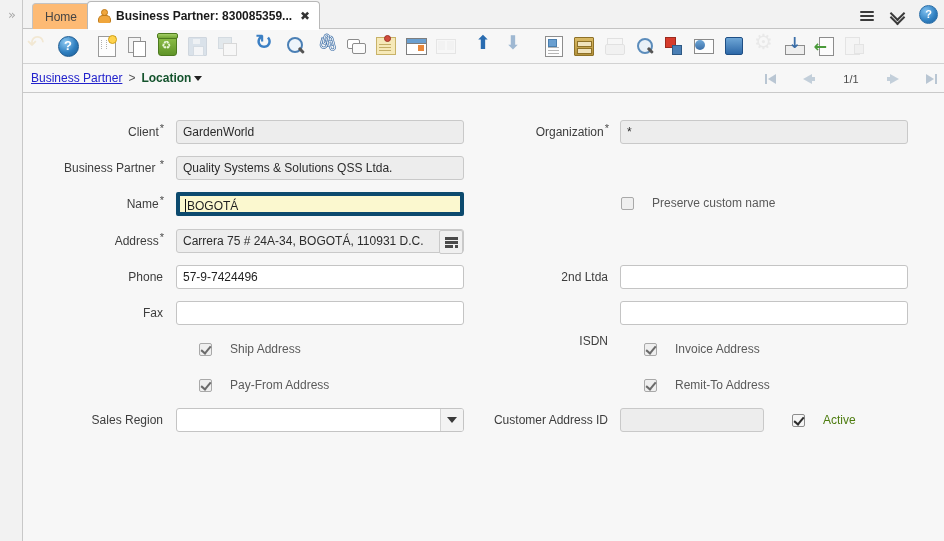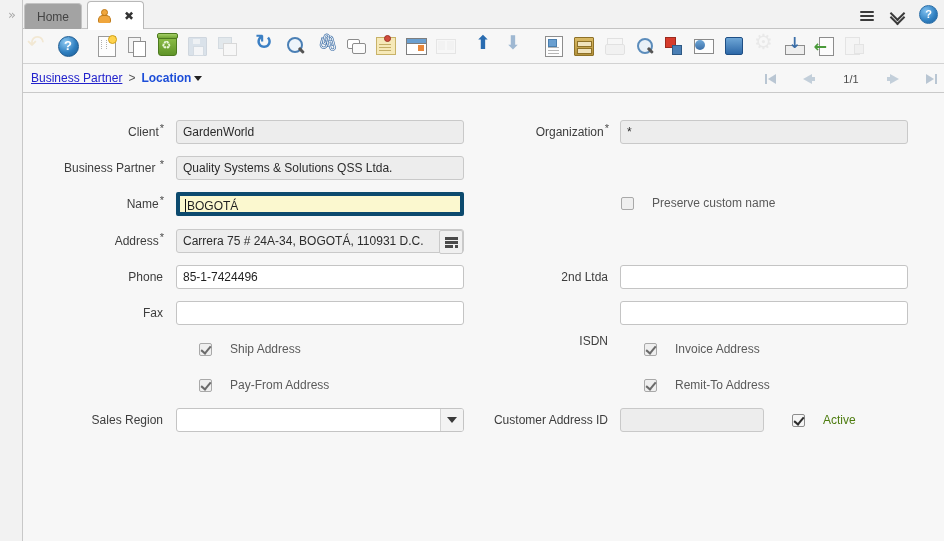--- a/index.html
+++ b/index.html
@@ -39,22 +39,22 @@
     position: absolute; top: 3px; height: 26px;
     box-sizing: border-box;
     border: 1px solid #c3c3c3;
     border-bottom: none;
     border-radius: 4px 4px 0 0;
     display: flex; align-items: center;
     padding: 0 9px;
     font-size: 12px;
   }
   .tab.home {
-    left: 1px; width: 58px;
-    background: #a3a3a3;
+    left: 9px; width: 58px;
+    background: #fdba74;
     color: #444;
     justify-content: center;
   }
   .tab.active {
     left: 64px; height: 28px; top: 1px;
     background: #ffffff;
     color: #1a1a1a;
     font-weight: bold;
     border-color: #b8b8b8;
     z-index: 3;
@@ -336,21 +336,21 @@
     position: absolute; left: 23px; top: 64px; width: 921px; height: 29px;
     border-bottom: 1px solid #c9c9c9;
     box-sizing: border-box;
     display: flex; align-items: center;
     background: #f7f7f7;
   }
   .crumb-link {
     color: #2222cc; text-decoration: underline; margin-left: 8px; cursor: pointer; font-size: 12px;
   }
   .crumb-sep { margin: 0 6px; color: #555; font-size: 12px; }
-  .crumb-cur { color: #1d4ed8; font-weight: bold; font-size: 12px; }
+  .crumb-cur { color: #14532d; font-weight: bold; font-size: 12px; }
   .crumb-caret {
     display:inline-block; margin-left:3px; width:0;height:0;
     border-left:4px solid transparent;border-right:4px solid transparent;border-top:5px solid #222;
     vertical-align: middle;
   }
   .pager {
     position:absolute; right: 6px; top:0; height:29px; display:flex; align-items:center; gap: 24px;
   }
   .pg-btn { width:14px; height:14px; position:relative; cursor:pointer; }
   .pg-first:before, .pg-last:before {
@@ -461,20 +461,21 @@
   <div class="left-rail">
     <div class="rail-expand">»</div>
   </div>
 
   <div class="tabstrip">
     <div class="tab home">
       <span class="tab-title">Home</span>
     </div>
     <div class="tab active">
       <span class="tab-bp-icon"></span>
+      <span class="tab-title">Business Partner: 830085359...</span>
       <span class="tab-close">✖</span>
     </div>
     <div class="tabstrip-right">
       <span class="tsr-icon ic-hamburger">
           <i></i>
           <i></i>
           <i></i>
         </span>
       <span class="tsr-icon ic-dblchev">
           <i></i>
@@ -613,21 +614,21 @@
         <span class="addr-glyph">
             <i></i>
             <i></i>
             <i></i>
             <i></i>
           </span>
       </div>
     </div>
 
     <div class="lbl" style="left:55px; top:172px; width:85px;"><span class="lbltext">Phone</span></div>
-    <div class="fld" style="left:153px; top:172px; width:288px;">85-1-7424496</div>
+    <div class="fld" style="left:153px; top:172px; width:288px;">57-9-7424496</div>
 
     <div class="lbl" style="left:460px; top:172px; width:125px;"><span class="lbltext">2nd Ltda</span></div>
     <div class="fld" style="left:597px; top:172px; width:288px;"></div>
 
     <div class="lbl" style="left:55px; top:208px; width:85px;"><span class="lbltext">Fax</span></div>
     <div class="fld" style="left:153px; top:208px; width:288px;"></div>
 
     <div class="lbl" style="left:460px; top:208px; width:125px;margin-top:28px;"><span class="lbltext">ISDN</span></div>
     <div class="fld" style="left:597px; top:208px; width:288px;"></div>
 

